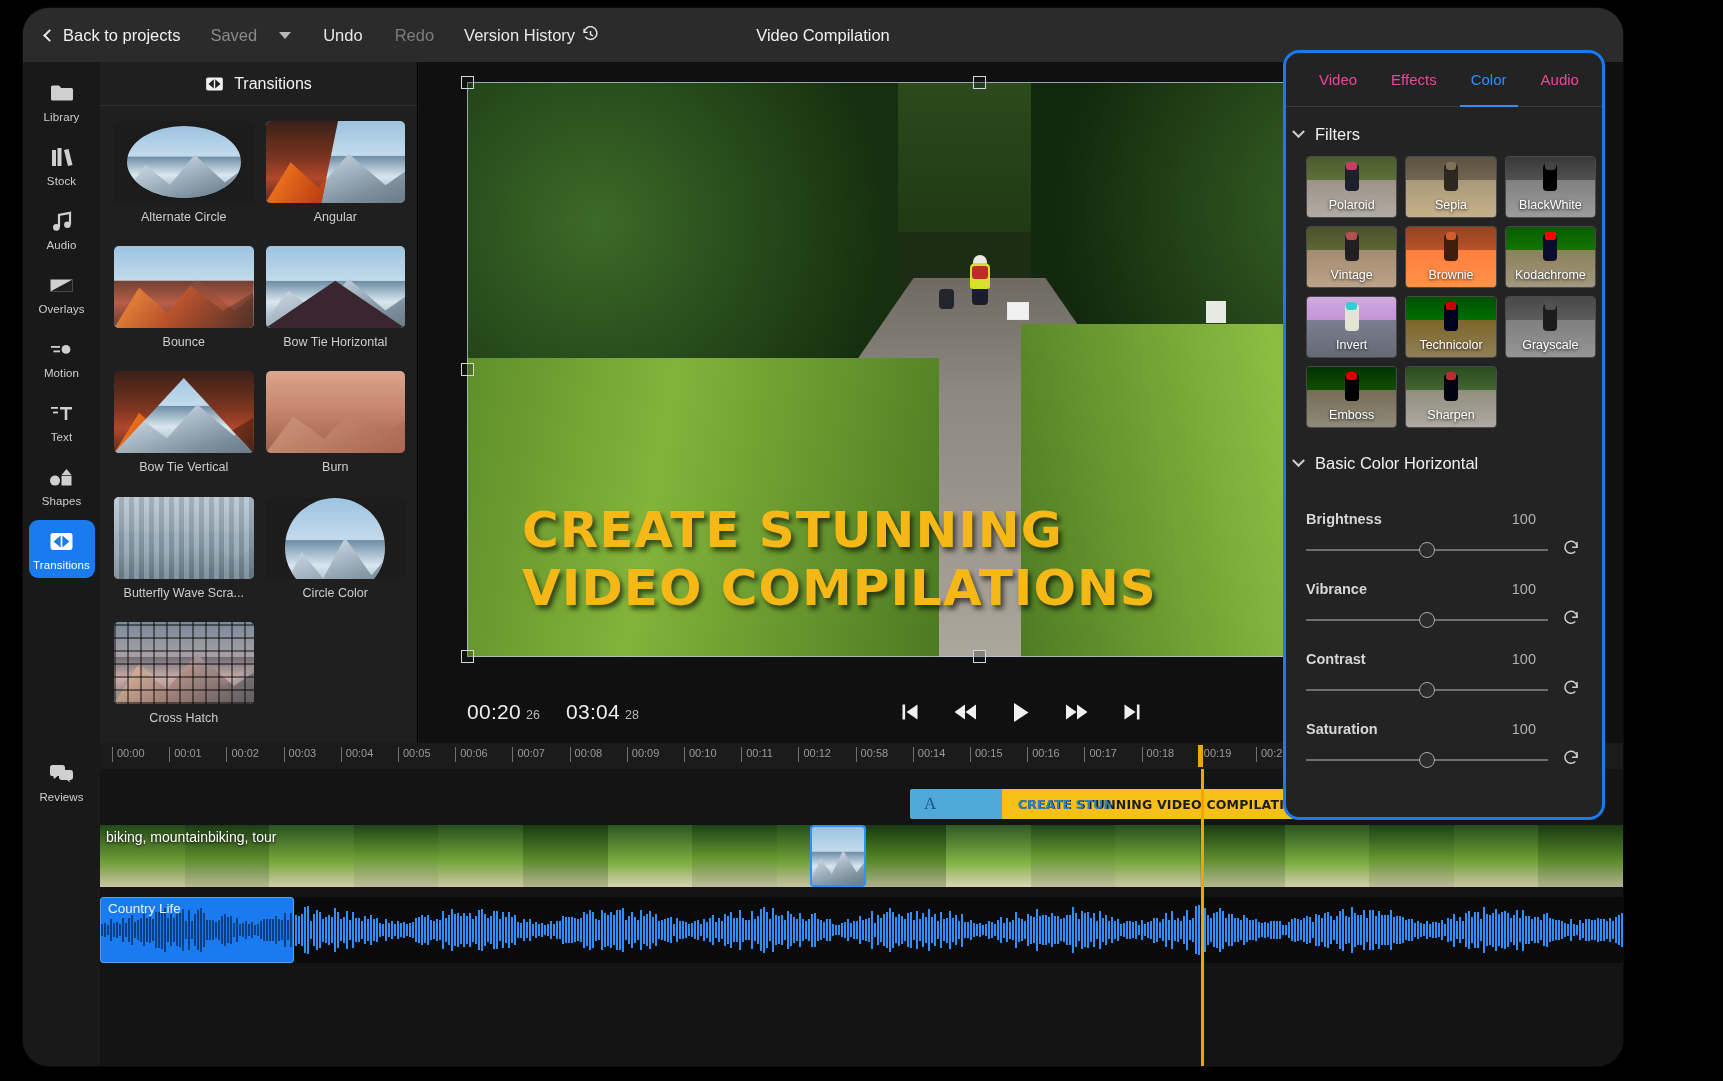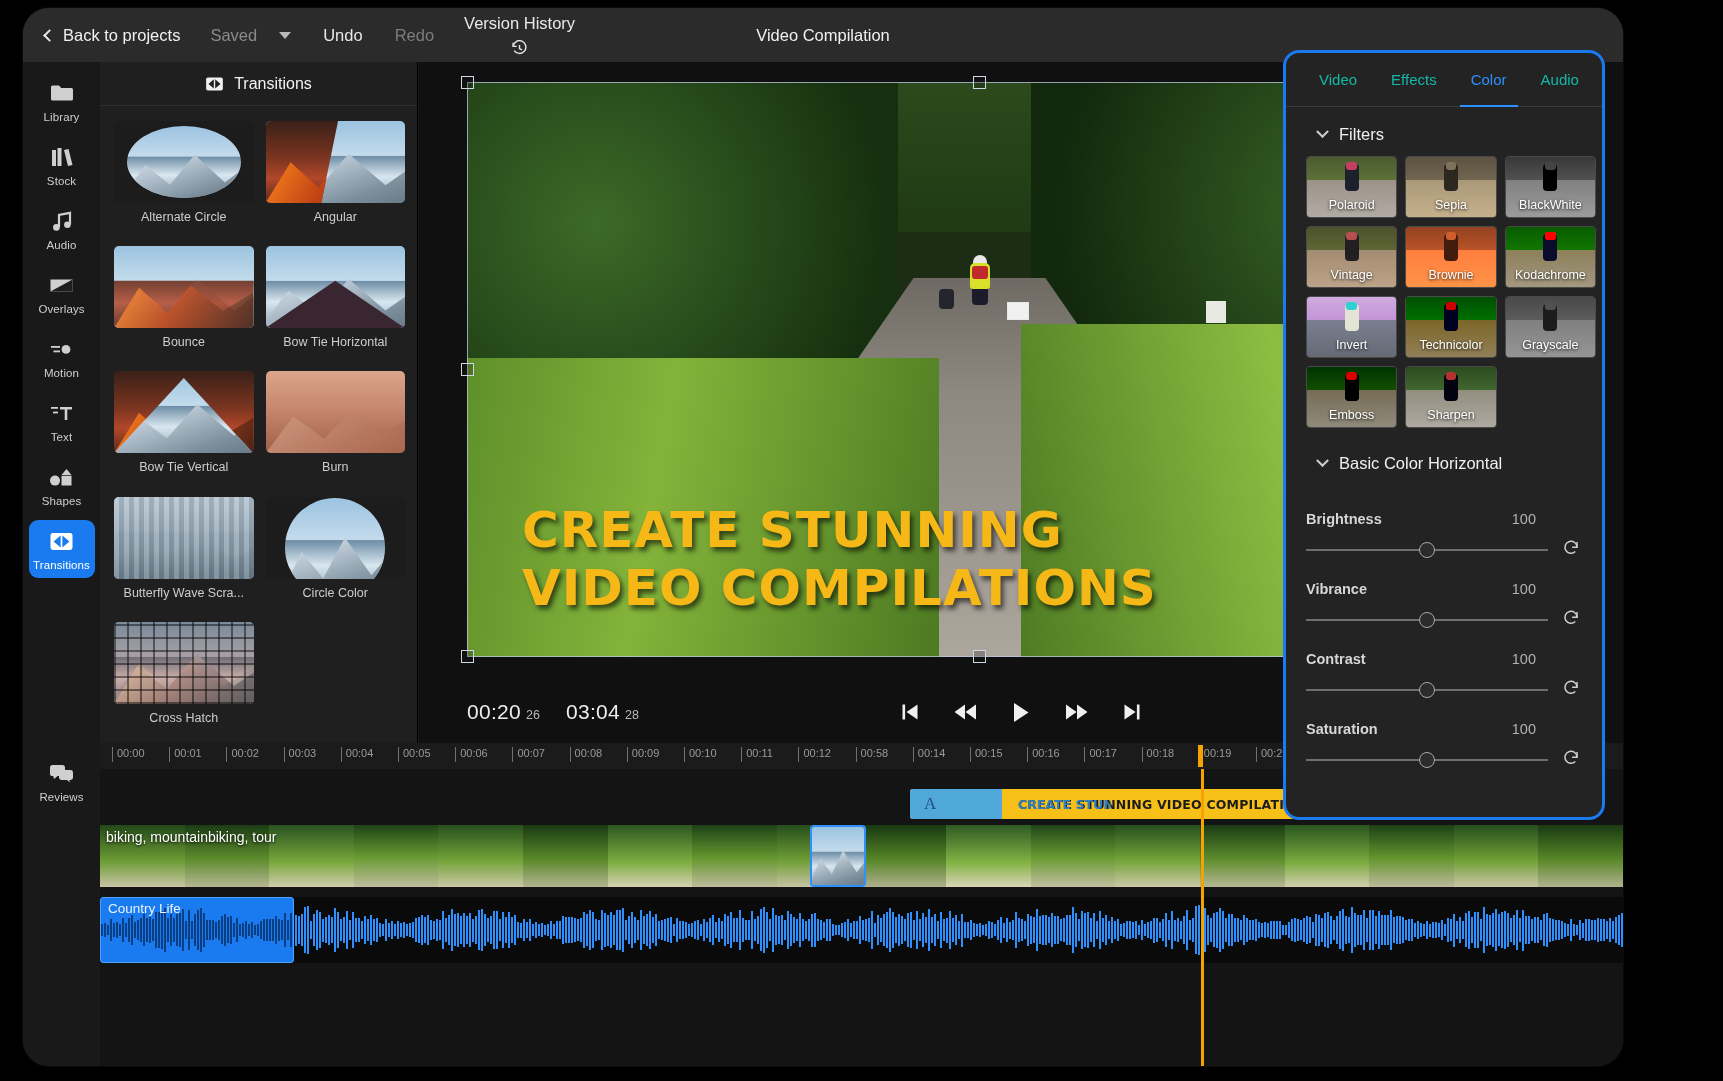--- a/index.html
+++ b/index.html
@@ -35,21 +35,21 @@
   }
   .hdr-back-label { color: #f0f0f0; font-size: 16.5px; }
   .hdr-saved { color: #8b8b8b; font-size: 16.5px; margin-left: 30px; }
   .hdr-caret {
     margin-left: 22px; width: 0; height: 0;
     border-left: 6px solid transparent; border-right: 6px solid transparent;
     border-top: 7px solid #b9b9b9; cursor: pointer;
   }
   .hdr-btn { color: #e8e8e8; font-size: 16.5px; margin-left: 32px; cursor: pointer; }
   .hdr-btn.dim { color: #7d7d7d; }
-  .hdr-vh { display: flex; align-items: center; gap: 7px; margin-left: 30px; cursor: pointer; flex-direction: column; }
+  .hdr-vh { display: flex; align-items: flex-start; gap: 7px; margin-left: 30px; cursor: pointer; }
   .hdr-title {
     position: absolute; left: 0; right: 0; text-align: center;
     color: #f0f0f0; font-size: 16.5px; pointer-events: none;
   }
   
   .rail {
     position: absolute; left: 0; top: 54px; width: 77px; bottom: 0;
     background: #191919; z-index: 30;
   }
   .rail-item {
@@ -187,29 +187,29 @@
   .fitbox i.tr { right: 0; top: 4px; border-left: 0; }
   
   .cpanel {
     position: absolute; right: 18px; top: 42px; width: 322px; height: 770px;
     background: #232323; border: 3px solid #1a7bf0; border-radius: 16px;
     overflow: hidden; z-index: 60;
   }
   .cp-tabs { display: flex; gap: 0; padding: 0 16px; height: 54px; border-bottom: 1px solid #3a3a3a; }
   .cp-tab {
     display: flex; align-items: center; padding: 0 17px;
-    color: #14b8a6; font-size: 15px; cursor: pointer; position: relative;
+    color: #ec4899; font-size: 15px; cursor: pointer; position: relative;
   }
   .cp-tab.active { color: #2e90ff; }
   .cp-tab.active::after {
     content: ""; position: absolute; left: 6px; right: 6px; bottom: -1px;
     height: 2.5px; background: #2e90ff;
   }
   .cp-body { position: absolute; top: 54px; left: 0; right: 0; bottom: 0; overflow: hidden; }
-  .cp-sect { display: flex; align-items: center; gap: 12px; padding: 18px 32px 12px; }
+  .cp-sect { display: flex; align-items: center; gap: 12px; padding: 18px 8px 12px; }
   .cp-sect-t { color: #f0f0f0; font-size: 16.5px; }
   .chev-d { width: 9px; height: 9px; border-right: 2px solid #cfcfcf; border-bottom: 2px solid #cfcfcf; transform: rotate(45deg) translate(-2px,-2px); }
   .filters {
     display: grid; grid-template-columns: repeat(3, 1fr); gap: 8px;
     padding: 0 6px 0 20px;
   }
   .f-tile {
     position: relative; height: 62px; border-radius: 4px; overflow: hidden;
     border: 1px solid #4a4a4a; cursor: pointer;
   }

